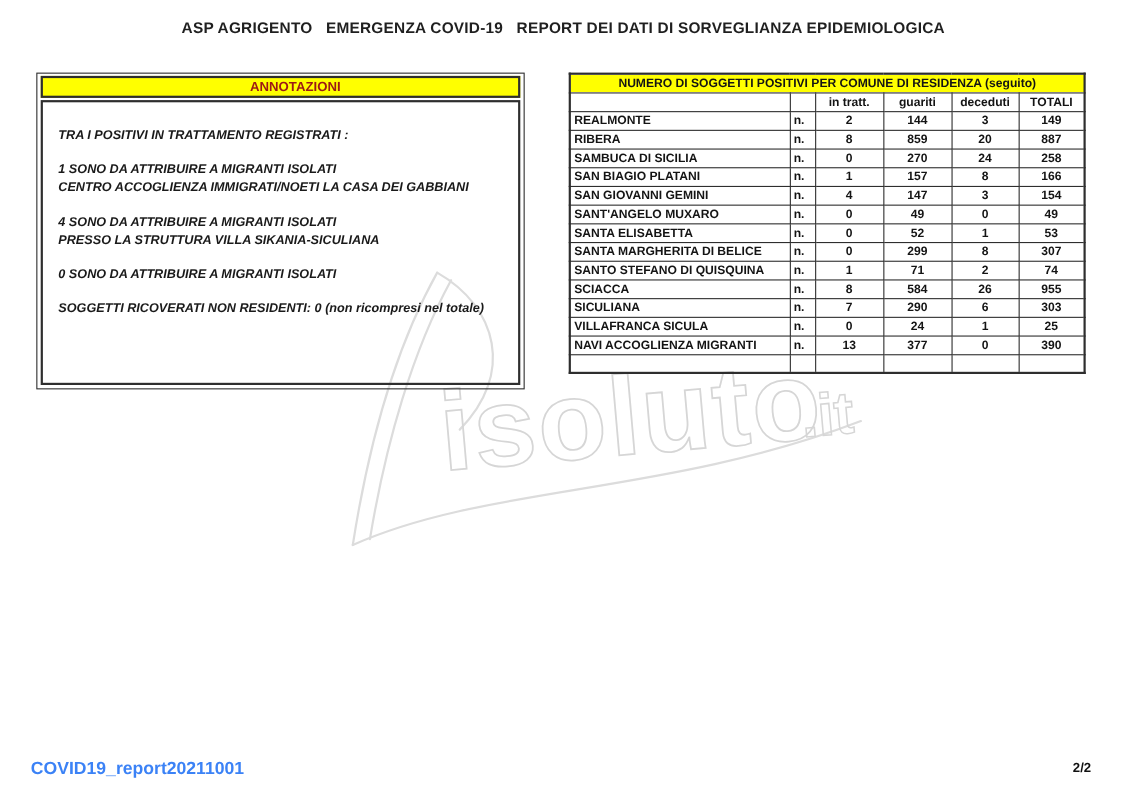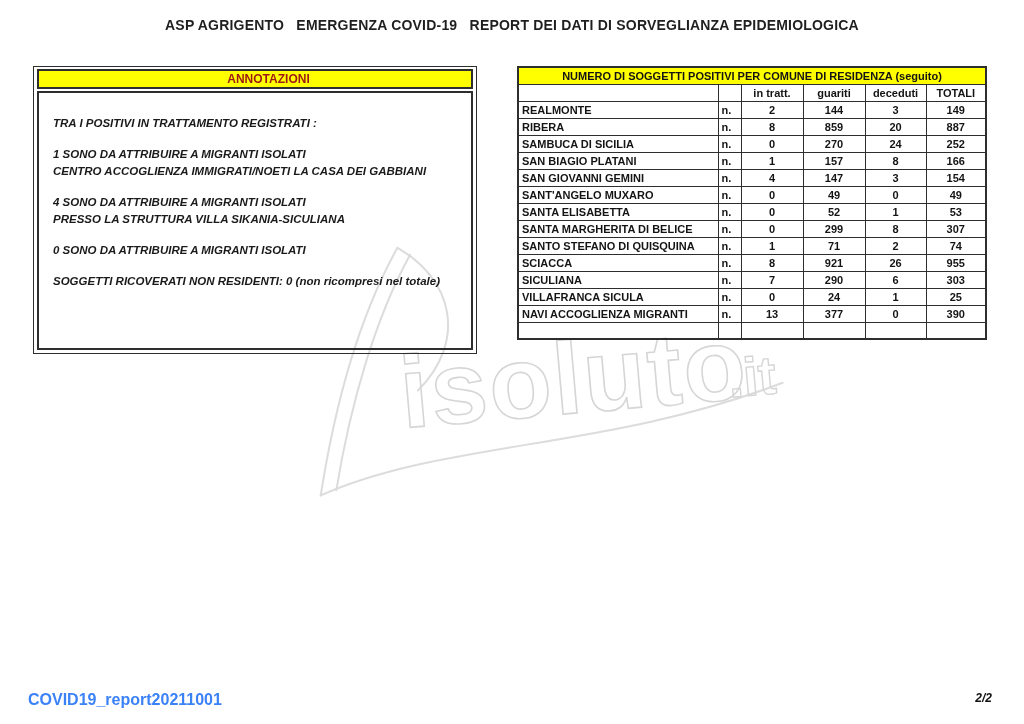--- a/index.html
+++ b/index.html
@@ -48,21 +48,21 @@
   }
   .colhead { text-align:center; height:18px; }
   .col-comune { text-align:left; }
   .col-n { text-align:left; padding:0 2px; }
   .num { text-align:center; }
   
   .footer-left {
     position:absolute; left:28px; top:691px; font-size:16px; font-weight:bold; color:#3b82f6; z-index:2;
   }
   .footer-right {
-    position:absolute; right:32px; top:691px; font-size:12px; font-weight:bold; color:#111; z-index:2;font-style:italic;
+    position:absolute; right:32px; top:691px; font-size:12px; font-weight:bold; color:#111; z-index:2;
   }
 </style>
 </head>
 <body>
 
 <div class="watermark">
   <svg width="560" height="290" viewBox="0 0 560 290">
     <g transform="rotate(-5 280 145)" fill="none" stroke="#dcdcdc" stroke-width="2" stroke-linecap="round">
       <path d="M150,18 C108,80 75,165 52,258"></path>
       <path d="M162,26 C122,86 90,168 68,254"></path>
@@ -132,21 +132,21 @@
     <td class="num">859</td>
     <td class="num">20</td>
     <td class="num">887</td>
   </tr>
         <tr>
     <td class="col-comune">SAMBUCA DI SICILIA</td>
     <td class="col-n">n.</td>
     <td class="num">0</td>
     <td class="num">270</td>
     <td class="num">24</td>
-    <td class="num">252</td>
+    <td class="num">258</td>
   </tr>
         <tr>
     <td class="col-comune">SAN BIAGIO PLATANI</td>
     <td class="col-n">n.</td>
     <td class="num">1</td>
     <td class="num">157</td>
     <td class="num">8</td>
     <td class="num">166</td>
   </tr>
         <tr>
@@ -186,21 +186,21 @@
     <td class="col-n">n.</td>
     <td class="num">1</td>
     <td class="num">71</td>
     <td class="num">2</td>
     <td class="num">74</td>
   </tr>
         <tr>
     <td class="col-comune">SCIACCA</td>
     <td class="col-n">n.</td>
     <td class="num">8</td>
-    <td class="num">921</td>
+    <td class="num">584</td>
     <td class="num">26</td>
     <td class="num">955</td>
   </tr>
         <tr>
     <td class="col-comune">SICULIANA</td>
     <td class="col-n">n.</td>
     <td class="num">7</td>
     <td class="num">290</td>
     <td class="num">6</td>
     <td class="num">303</td>

